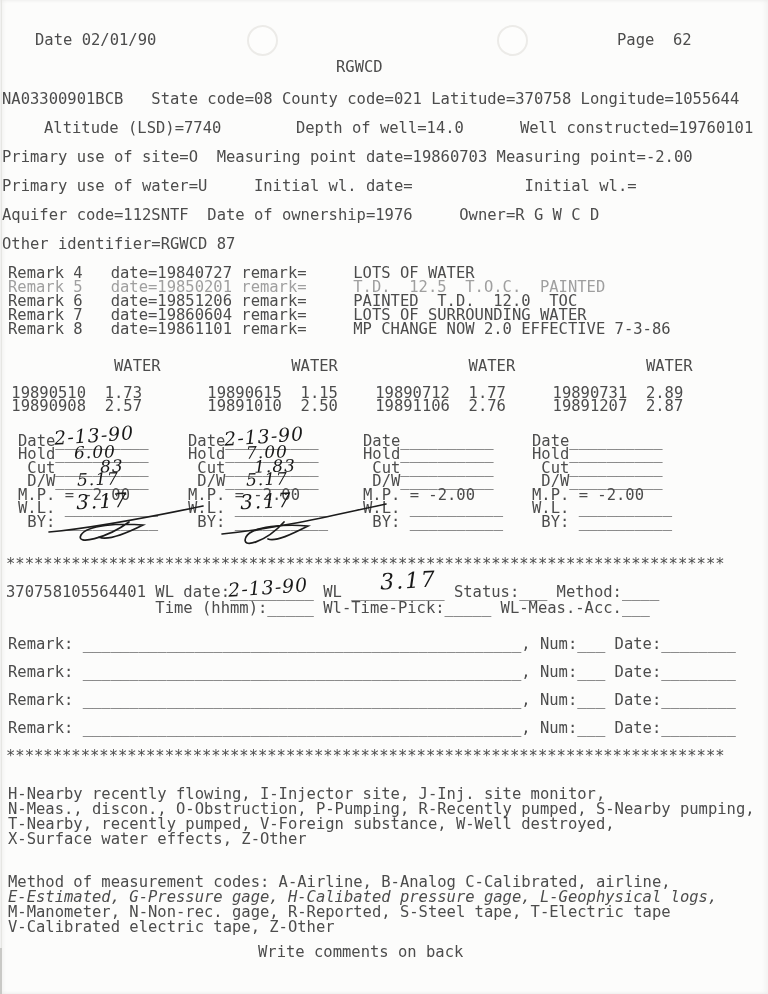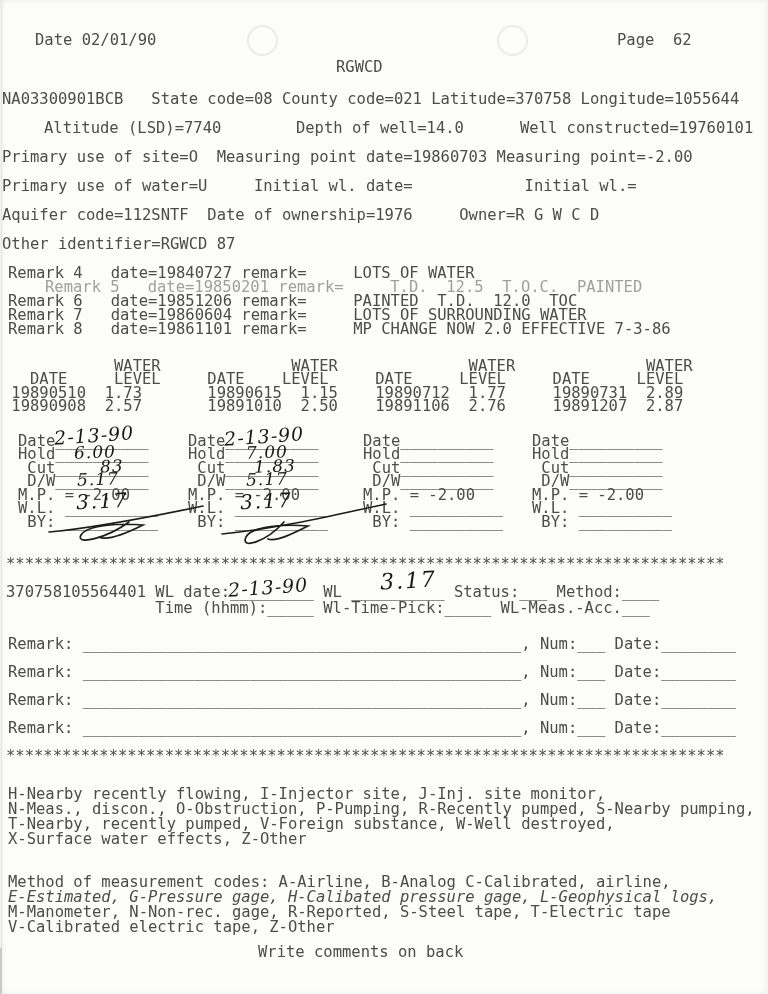--- a/index.html
+++ b/index.html
@@ -5,21 +5,21 @@
   html,body{margin:0;padding:0;background:#ffffff;}
   .page{
     position:relative;width:768px;height:994px;background:#fcfcfb;overflow:hidden;
     font-family:"DejaVu Sans Mono", monospace;
     box-shadow: inset 3px 0 4px rgba(0,0,0,0.05), inset -3px 0 5px rgba(0,0,0,0.04);
   }
   .tl{
     position:absolute;white-space:pre;font-size:15.5px;line-height:15px;
     color:#4c4c4c;letter-spacing:0;
   }
-  .tl-light{color:#9f9f9f;margin-left:37px;}
+  .tl-light{color:#9f9f9f;}
   .cl{
     position:absolute;left:0;white-space:pre;font-size:15.5px;line-height:14px;color:#4c4c4c;
   }
   .card{position:absolute;top:434px;width:152px;height:102px;}
   .hand{
     position:absolute;white-space:pre;color:#181818;
     font-family:"DejaVu Serif", serif;font-style:italic;
   }
   .hand-date{font-size:19px;transform:rotate(-4deg);letter-spacing:1px;}
   .hand-val{font-size:17px;transform:rotate(-2deg);letter-spacing:1px;}
@@ -56,21 +56,20 @@
   <div class="tl" style="top:208px;left:2px;">Aquifer code=112SNTF  Date of ownership=1976     Owner=R G W C D</div>
   <div class="tl" style="top:237px;left:2px;">Other identifier=RGWCD 87</div>
 
   <div class="tl" style="top:266px;left:8px;">Remark 4   date=19840727 remark=     LOTS OF WATER</div>
   <div class="tl tl-light" style="top:280px;left:8px;">Remark 5   date=19850201 remark=     T.D.  12.5  T.O.C.  PAINTED</div>
   <div class="tl" style="top:294px;left:8px;">Remark 6   date=19851206 remark=     PAINTED  T.D.  12.0  TOC</div>
   <div class="tl" style="top:308px;left:8px;">Remark 7   date=19860604 remark=     LOTS OF SURROUNDING WATER</div>
   <div class="tl" style="top:322px;left:8px;">Remark 8   date=19861101 remark=     MP CHANGE NOW 2.0 EFFECTIVE 7-3-86</div>
 
   <div class="tl" style="top:359px;left:2px;text-align:right;">            WATER              WATER              WATER              WATER</div>
-  <div class="tl" style="top:372px;left:2px;">   DATE     LEVEL     DATE    LEVEL     DATE     LEVEL     DATE     LEVEL</div>
   <div class="tl" style="top:386px;left:2px;"> 19890510  1.73       19890615  1.15    19890712  1.77     19890731  2.89</div>
   <div class="tl" style="top:399px;left:2px;"> 19890908  2.57       19891010  2.50    19891106  2.76     19891207  2.87</div>
 
   <div class="card" style="left:18px;">
     <div class="cl" style="top:0px;">Date__________</div>
     <div class="cl" style="top:13px;">Hold__________</div>
     <div class="cl" style="top:27px;"> Cut__________</div>
     <div class="cl" style="top:40px;"> D/W__________</div>
     <div class="cl" style="top:54px;">M.P. = -2.00</div>
     <div class="cl" style="top:67px;">W.L. __________</div>

